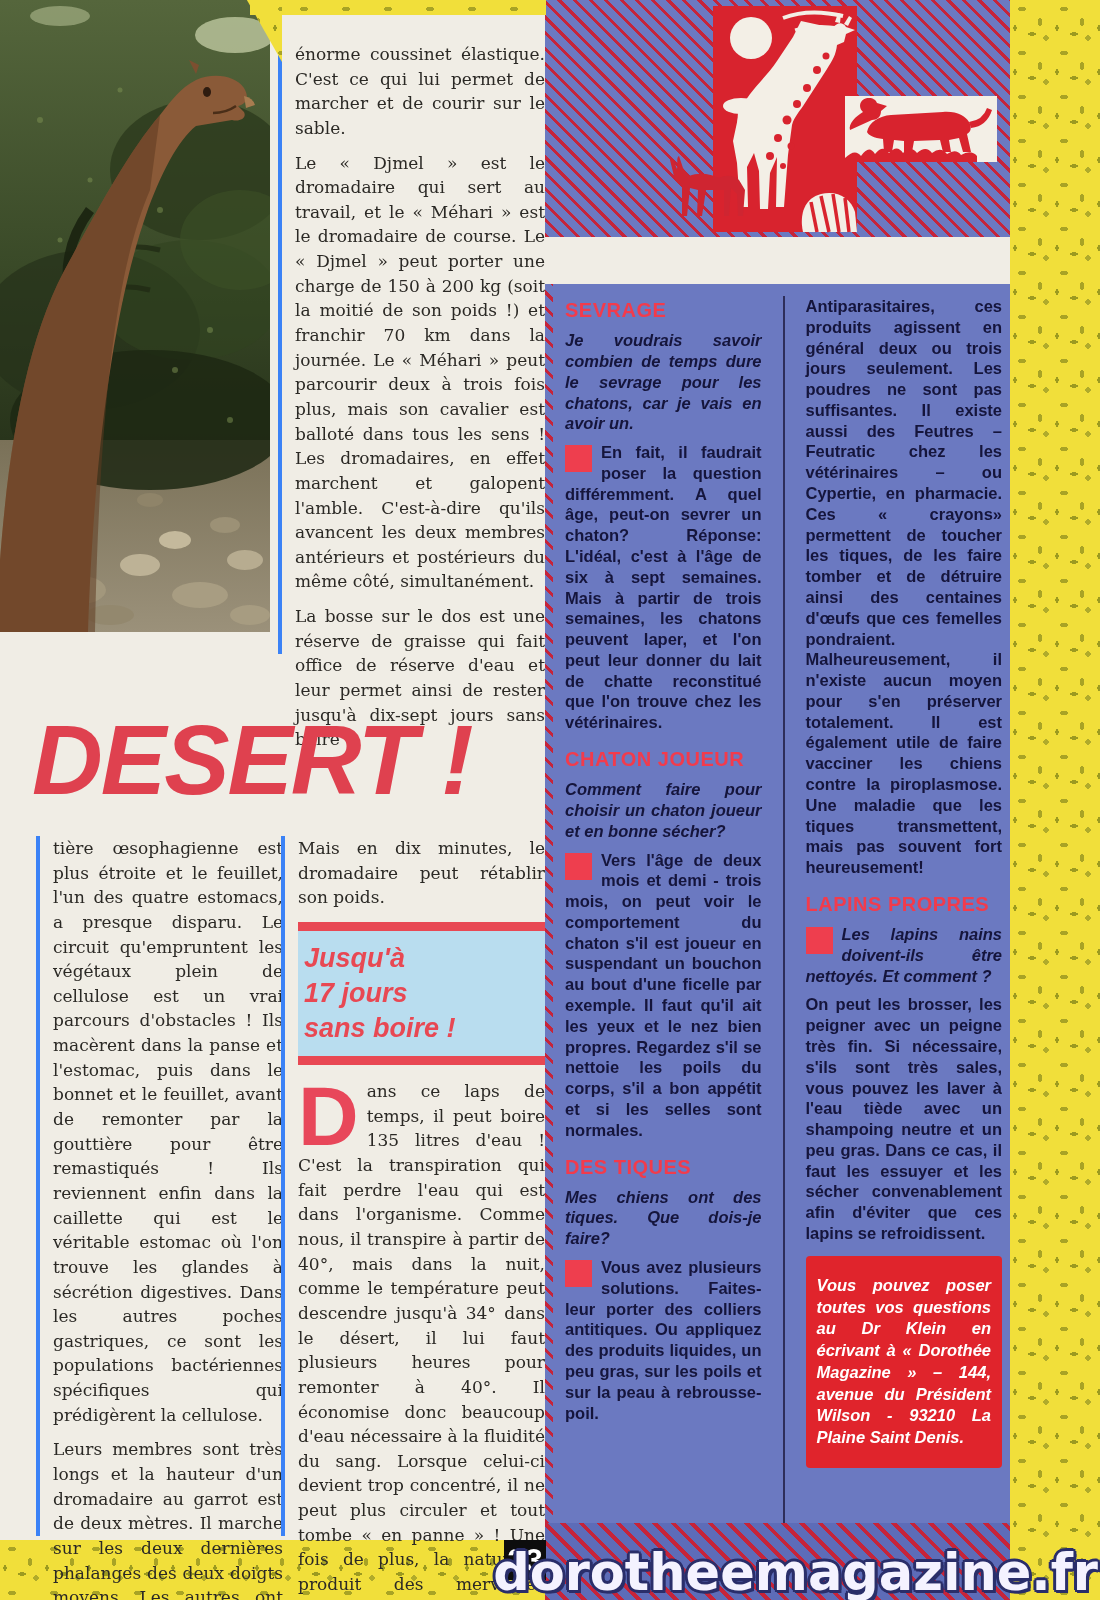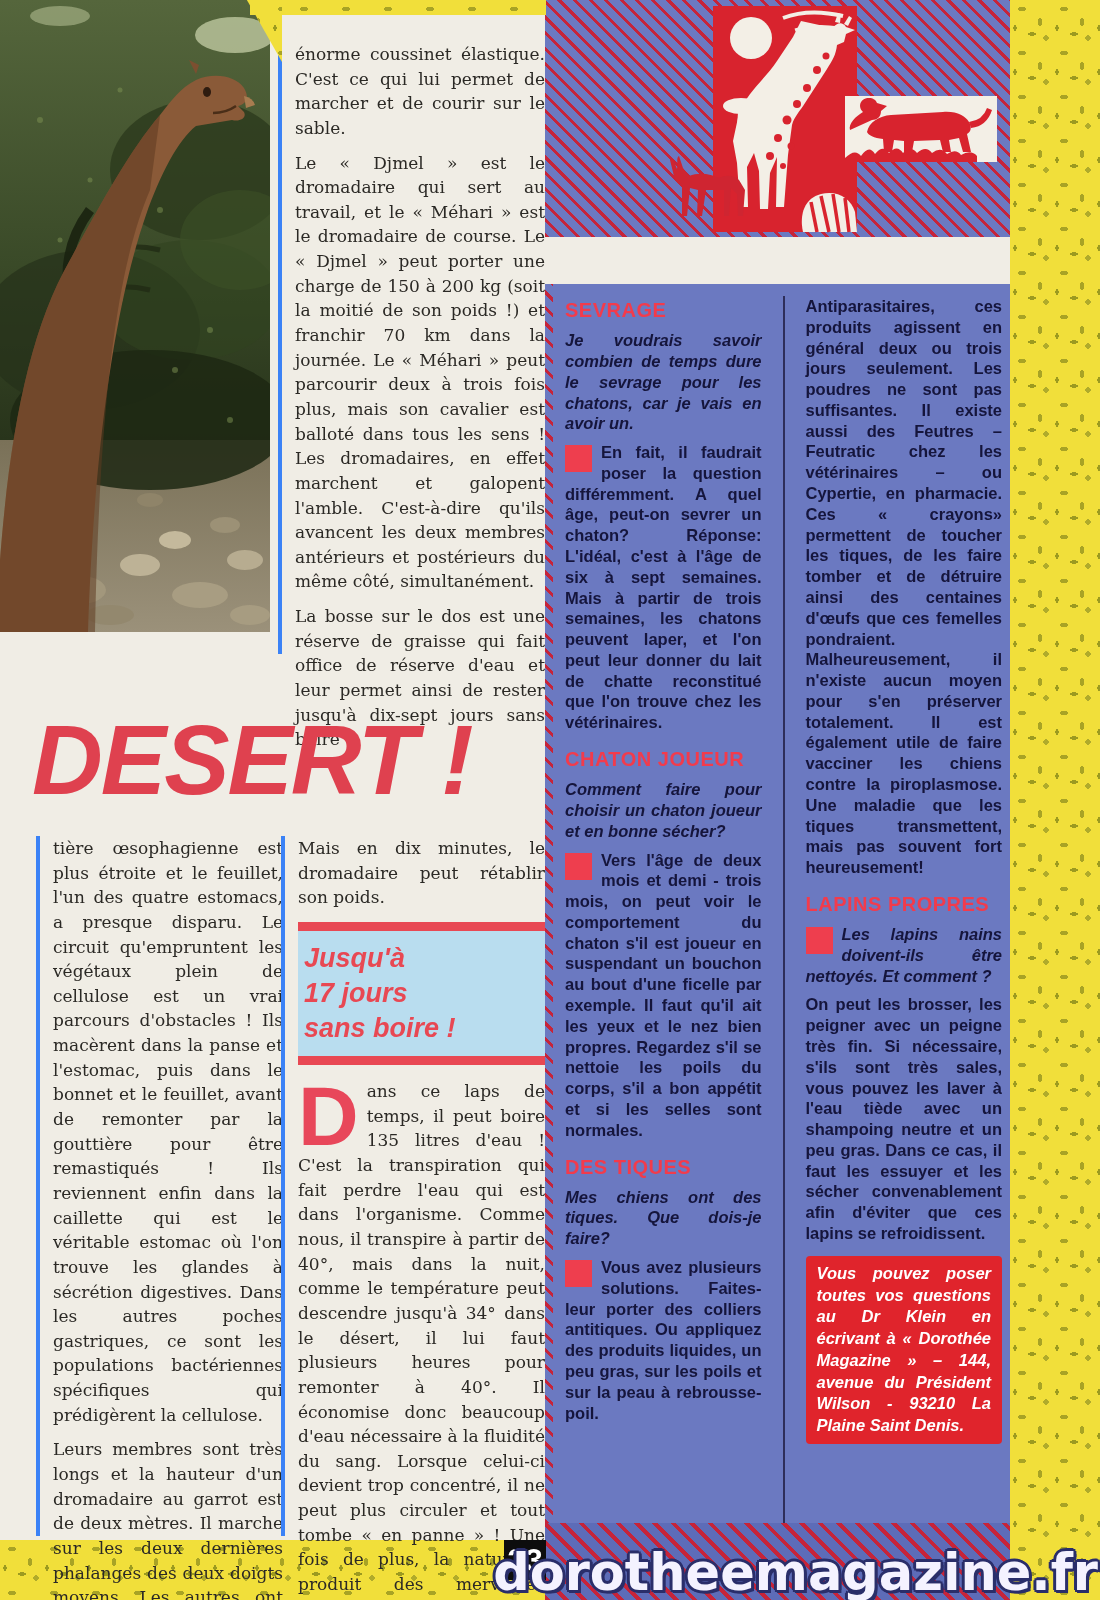--- a/index.html
+++ b/index.html
@@ -65,21 +65,21 @@
     line-height:1.26;text-align:justify;}
   .qa-divider{width:2px;background:#2e2e5a;margin:0 7px;}
   .qa-header{color:#f23b4c;font-size:20px;letter-spacing:.5px;margin:14px 0 7px 0;
     font-weight:800;text-align:left;}
   .qa-header.first{margin-top:2px;}
   .question{font-style:italic;margin:0 0 8px 0;}
   .answer{margin:0 0 8px 0;}
   .red-square{float:left;width:27px;height:27px;background:#ee3e4e;
     margin:3px 9px 2px 0;}
   .contact-box{margin-top:12px;background:#e0242c;color:#fff;font-style:italic;
-    font-weight:bold;font-size:16.5px;line-height:1.32;padding:7px 11px;
+    font-weight:bold;font-size:16.5px;line-height:1.32;padding:19px 11px;
     border-radius:4px;text-align:justify;}
 
   
   .bottom-band{position:absolute;left:545px;top:1523px;width:465px;height:77px;z-index:3;}
   .page-number{position:absolute;left:504px;top:1540px;width:42px;height:40px;
     background:#0d0d0d;color:#fff;font-weight:bold;font-size:32px;z-index:5;
     display:flex;align-items:center;justify-content:center;}
   .watermark{position:absolute;right:2px;bottom:-2px;z-index:6;
     font-family:"DejaVu Sans",sans-serif;font-weight:800;font-size:51px;
     color:#f4f2ff;letter-spacing:0px;white-space:nowrap;

